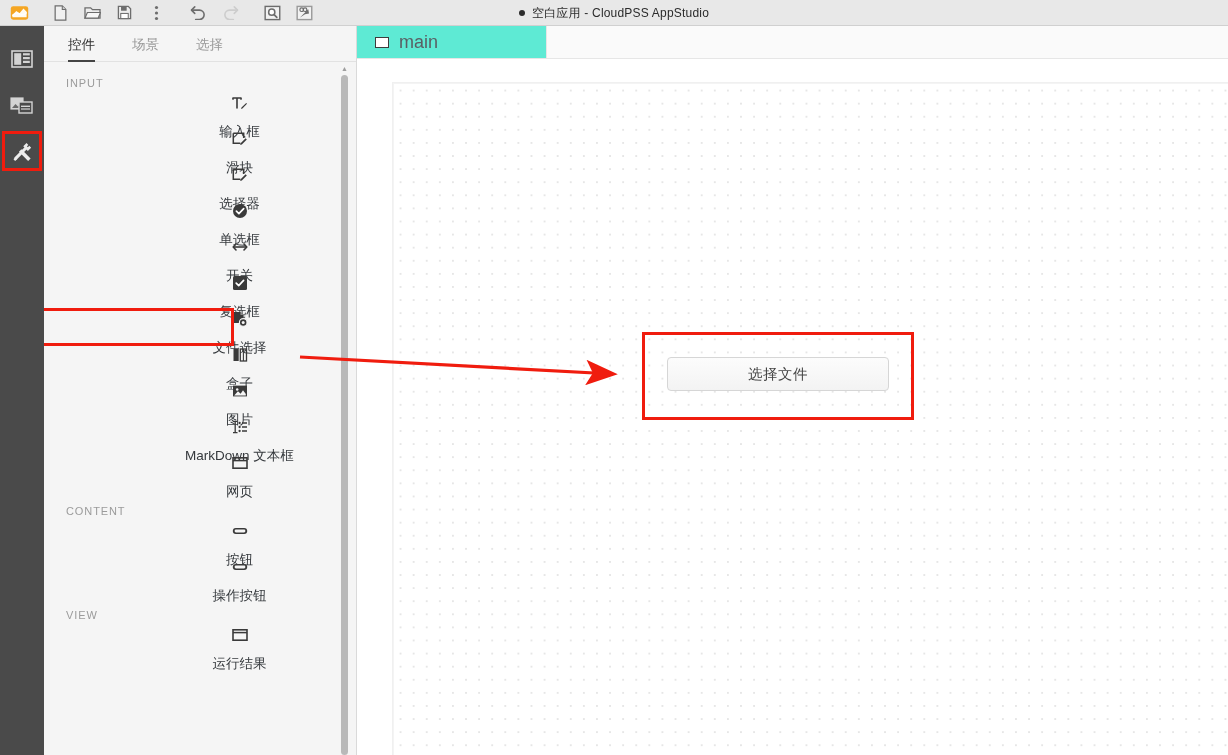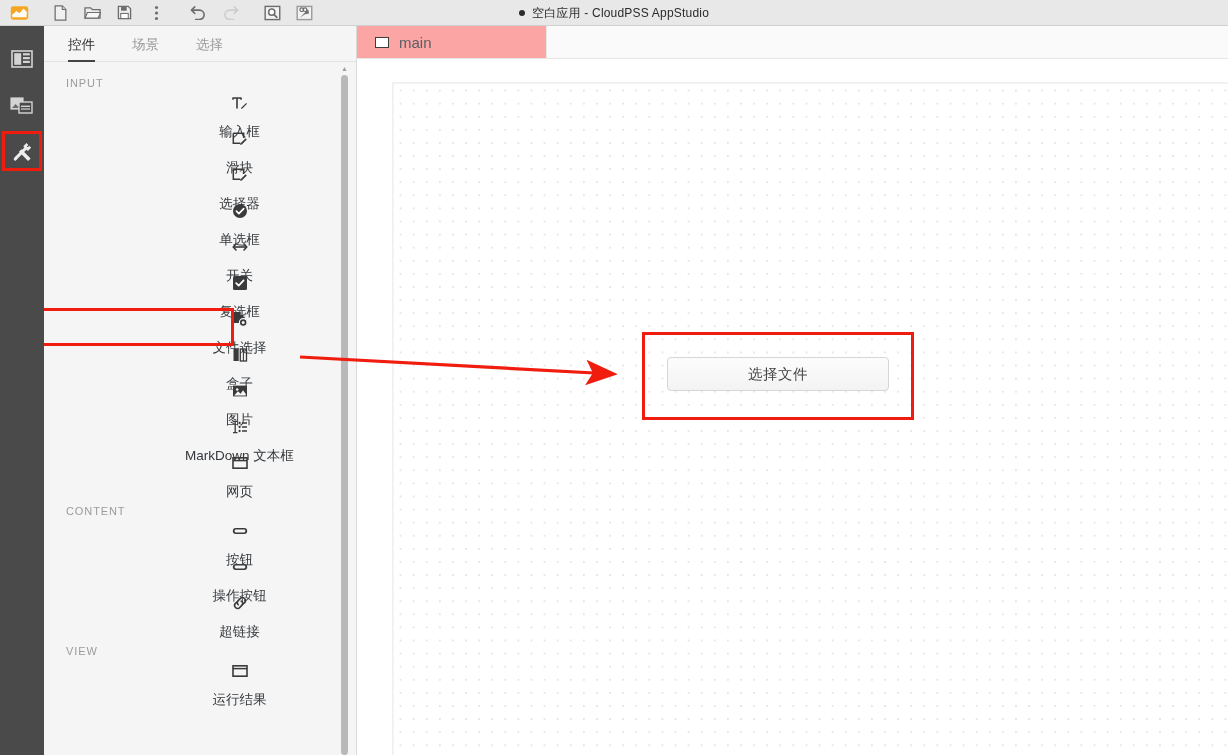--- a/index.html
+++ b/index.html
@@ -115,23 +115,23 @@
   .editor {
     position: absolute; left: 357px; top: 26px;
     width: 871px; height: 729px; background: #ffffff;
   }
   .editor-tabs {
     height: 33px; background: #fafafa;
     border-bottom: 1px solid #e6e6e6; display: flex; align-items: stretch;
   }
   .etab {
     display: flex; align-items: center; gap: 10px;
-    padding: 0 18px; background: #fca5a5;
+    padding: 0 18px; background: #5eead4;
     border-right: 1px solid #e6e6e6; min-width: 190px;
-    font-size: 15px; color: #5a5f64;
+    font-size: 18px; color: #5a5f64;
   }
   .etab-ico {
     width: 14px; height: 11px; border: 1.6px solid #3c3c3c;
     background: #fff; flex: 0 0 14px;
   }
   .canvas-wrap {
     position: absolute; left: 0; top: 33px; width: 871px; height: 696px;
     background: #ffffff; padding: 23px 0 0 35px;
   }
   .canvas {
@@ -425,29 +425,20 @@
       <div class="comp-row">
         <span class="comp-ico">
           <svg class="icon-svg" width="16" height="16" viewBox="0 0 16 16">
             <rect x="0.8" y="5" width="14.4" height="6" rx="3" fill="#3a3a3a"></rect>
             <rect x="2.6" y="6.6" width="10.8" height="2.8" rx="1.4" fill="#f5f5f5"></rect>
           </svg>
         </span>
         <span class="comp-label">操作按钮</span>
       </div>
 
-      <div class="comp-row">
-        <span class="comp-ico">
-          <svg class="icon-svg" width="16" height="16" viewBox="0 0 16 16">
-            <path d="M6.2 9.8 a3 3 0 0 1 0-4.2 L8.6 3.2 a3 3 0 0 1 4.2 4.2 L11.4 8.8" stroke="#3a3a3a" stroke-width="1.6" fill="none" stroke-linecap="round"></path>
-            <path d="M9.8 6.2 a3 3 0 0 1 0 4.2 L7.4 12.8 a3 3 0 0 1-4.2-4.2 L4.6 7.2" stroke="#3a3a3a" stroke-width="1.6" fill="none" stroke-linecap="round"></path>
-          </svg>
-        </span>
-        <span class="comp-label">超链接</span>
-      </div>
 
       <div class="group-label">VIEW</div>
 
       <div class="comp-row">
         <span class="comp-ico">
           <svg class="icon-svg" width="16" height="16" viewBox="0 0 16 16">
             <rect x="1" y="2.8" width="14" height="10.4" fill="none" stroke="#3a3a3a" stroke-width="1.6"></rect>
             <path d="M1 5.6 h14" stroke="#3a3a3a" stroke-width="1.5"></path>
           </svg>
         </span>

